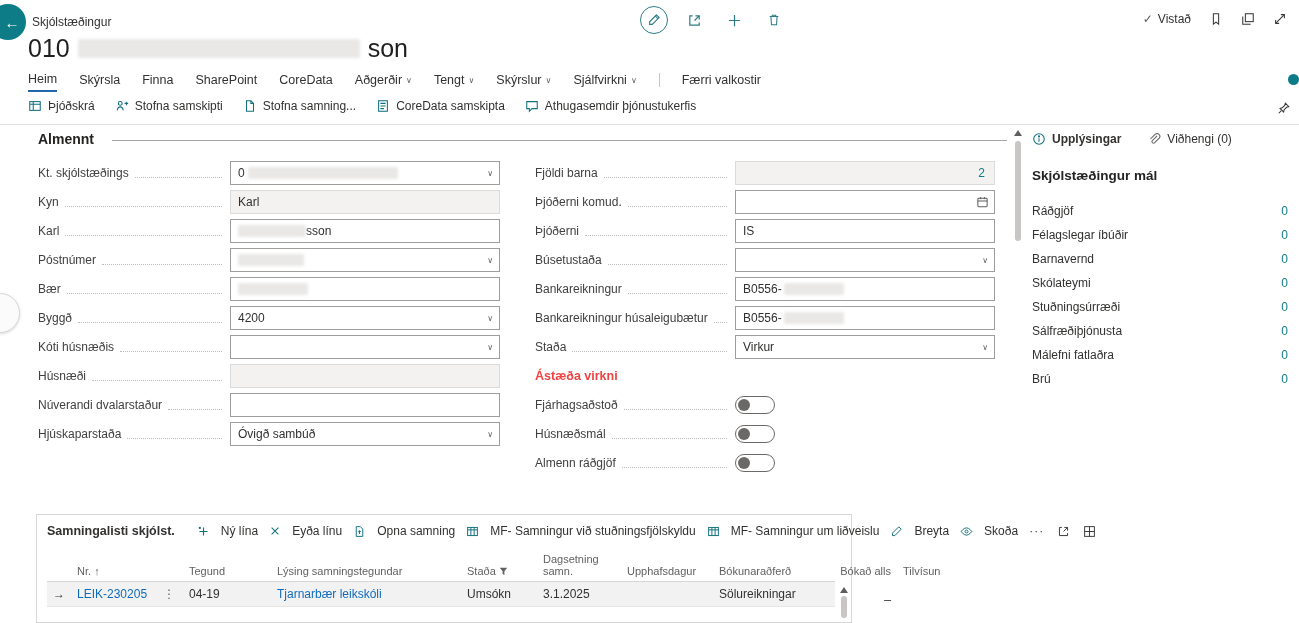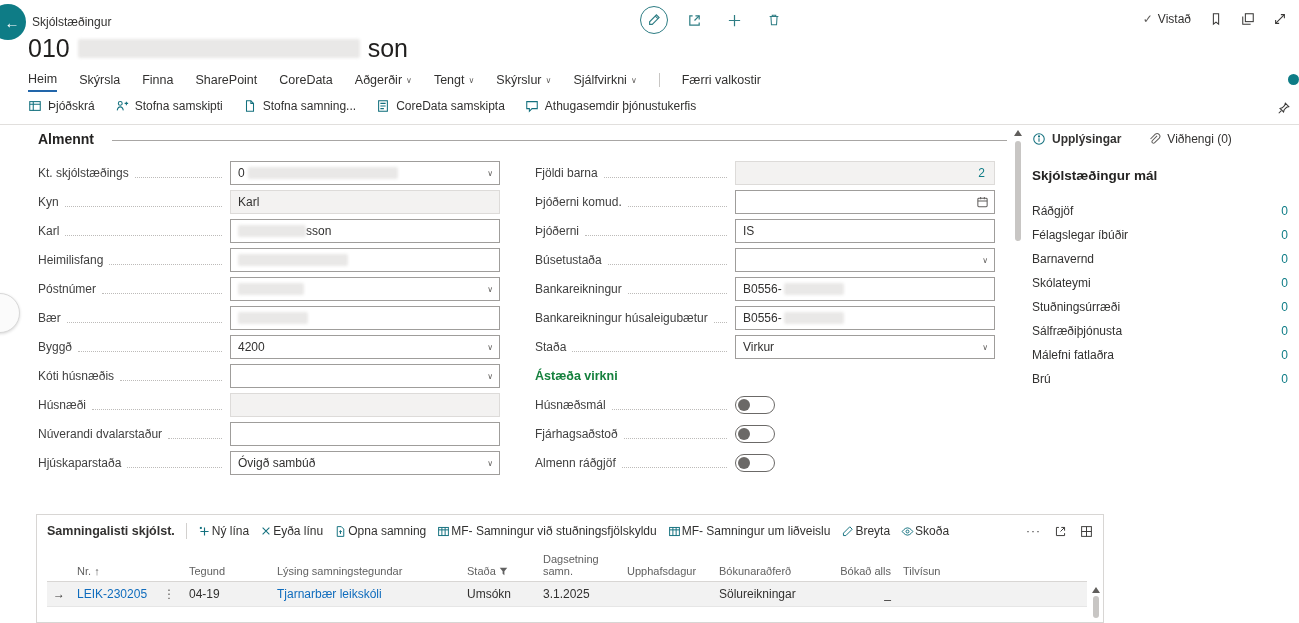--- a/index.html
+++ b/index.html
@@ -41,45 +41,45 @@
 .flabel{color:#404040;white-space:nowrap}
 .leader{flex:1;border-bottom:1px dotted #bdbbb9;height:9px;margin:0 8px 0 6px;min-width:10px}
 .field{position:relative;width:270px;height:24px;border:1px solid #9f9d9b;background:#fff;display:flex;align-items:center;padding:0 7px;flex:none;overflow:hidden}
 .col.right .field{width:260px}
 .field.ro{background:#f3f2f1;border-color:#dddbd9}
 .field .chev{position:absolute;right:6px;top:50%;transform:translateY(-50%);font-size:8px;color:#605e5c;cursor:pointer}
 .field .cal{position:absolute;right:5px;top:50%;transform:translateY(-50%);color:#605e5c;cursor:pointer}
 .val-accent{margin-left:auto;color:#0E7C86;padding-right:2px}
 .redact{display:inline-block;height:12px;border-radius:2px;background:#e9e8e7;filter:blur(1.5px)}
 .redact.big{height:19px;margin:0 8px}
-.subsec{font-weight:700;font-size:12.5px;display:flex;align-items:center;height:24px;color:#15803d}
+.subsec{font-weight:700;font-size:12.5px;display:flex;align-items:center;height:24px;color:#ef4444}
 .tog-wrap{width:260px;flex:none;display:flex}
 .toggle{width:40px;height:18px;border:1px solid #6b6967;border-radius:10px;position:relative;flex:none;background:#fff;cursor:pointer}
 .toggle .knob{position:absolute;left:2px;top:2px;width:12px;height:12px;border-radius:50%;background:#6b6967}
 
 .sb-main{position:absolute;left:1013px;top:130px;width:10px;height:382px}
 .sb-arrow{width:0;height:0;border-left:4px solid transparent;border-right:4px solid transparent;border-bottom:6px solid #605e5c;margin:0 auto;cursor:pointer}
 .sb-thumb{width:6px;background:#c8c6c4;border-radius:3px;margin:5px auto 0;height:100px;cursor:grab}
 
 .factbox{position:absolute;left:1032px;top:132px;width:260px}
 .fb-tabs{display:flex;gap:26px;align-items:center}
 .fb-tab{display:flex;align-items:flex-end;gap:6px;color:#323130;cursor:pointer}
 .fb-tab.active{font-weight:700}
 .fb-tab svg{color:#13707e}
 .fb-tab.dim svg{color:#605e5c}
 .fb-title{margin-top:22px;font-size:13.5px;font-weight:700;color:#242322}
 .fb-list{margin-top:16px;display:flex;flex-direction:column}
 .fb-item{display:flex;align-items:center;height:24px;cursor:pointer}
 .fb-count{margin-left:auto;color:#0E7C86;padding-right:4px}
 
-.card{position:absolute;left:36px;top:514px;width:1068px;height:109px;border:1px solid #d8d6d4;background:#fff}
+.card{position:absolute;left:36px;top:514px;width:816px;height:109px;border:1px solid #d8d6d4;background:#fff}
 .card-head{display:flex;align-items:center;padding:8px 10px 6px;gap:11px}
 .card-title{font-weight:700;font-size:12.5px;white-space:nowrap}
 .vsep{width:1px;height:16px;background:#d2d0ce}
-.tb{display:flex;align-items:center;gap:1px;white-space:nowrap;color:#323130;cursor:pointer}
+.tb{display:flex;align-items:center;gap:11px;white-space:nowrap;color:#323130;cursor:pointer}
 .tb svg{color:#13707e}
 .head-right{margin-left:auto;display:flex;align-items:center;gap:13px;color:#3b3a39}
 .head-right .dots{letter-spacing:1px;cursor:pointer}
 
 .tbl{position:absolute;left:10px;right:16px;top:36px}
 .tr{display:flex}
 .tr.head{border-bottom:1px solid #d8d6d4;align-items:flex-end;min-height:30px}
 .th{font-size:11px;color:#616161;padding:2px 6px 4px;line-height:12px}
 .th.flt{display:flex;align-items:center;gap:3px}
 .tr.data{height:25px;align-items:center;background:#f2f2f2;border-bottom:1px solid #e6e6e6}
@@ -295,27 +295,20 @@
   </div>
   <div class="frow">
       <span class="flabel">Karl</span>
       <span class="leader"></span>
     <div class="field">
         <span class="redact" style="width:68px"></span>
         <span>sson</span>
       </div>
   </div>
   <div class="frow">
-      <span class="flabel">Heimilisfang</span>
-      <span class="leader"></span>
-    <div class="field">
-        <span class="redact" style="width:110px"></span>
-      </div>
-  </div>
-  <div class="frow">
       <span class="flabel">Póstnúmer</span>
       <span class="leader"></span>
     <div class="field">
         <span class="redact" style="width:66px"></span>
         <span class="chev">∨</span>
       </div>
   </div>
   <div class="frow">
       <span class="flabel">Bær</span>
       <span class="leader"></span>
@@ -411,30 +404,30 @@
   <div class="frow">
       <span class="flabel">Staða</span>
       <span class="leader"></span>
     <div class="field">
         <span>Virkur</span>
         <span class="chev">∨</span>
       </div>
   </div>
   <div class="subsec">Ástæða virkni</div>
   <div class="frow">
-      <span class="flabel">Húsnæðsmál</span>
+      <span class="flabel">Fjárhagsaðstoð</span>
       <span class="leader"></span>
     <div class="tog-wrap">
         <div class="toggle">
           <div class="knob"></div>
         </div>
       </div>
   </div>
   <div class="frow">
-      <span class="flabel">Fjárhagsaðstoð</span>
+      <span class="flabel">Húsnæðsmál</span>
       <span class="leader"></span>
     <div class="tog-wrap">
         <div class="toggle">
           <div class="knob"></div>
         </div>
       </div>
   </div>
   <div class="frow">
       <span class="flabel">Almenn ráðgjöf</span>
       <span class="leader"></span>

